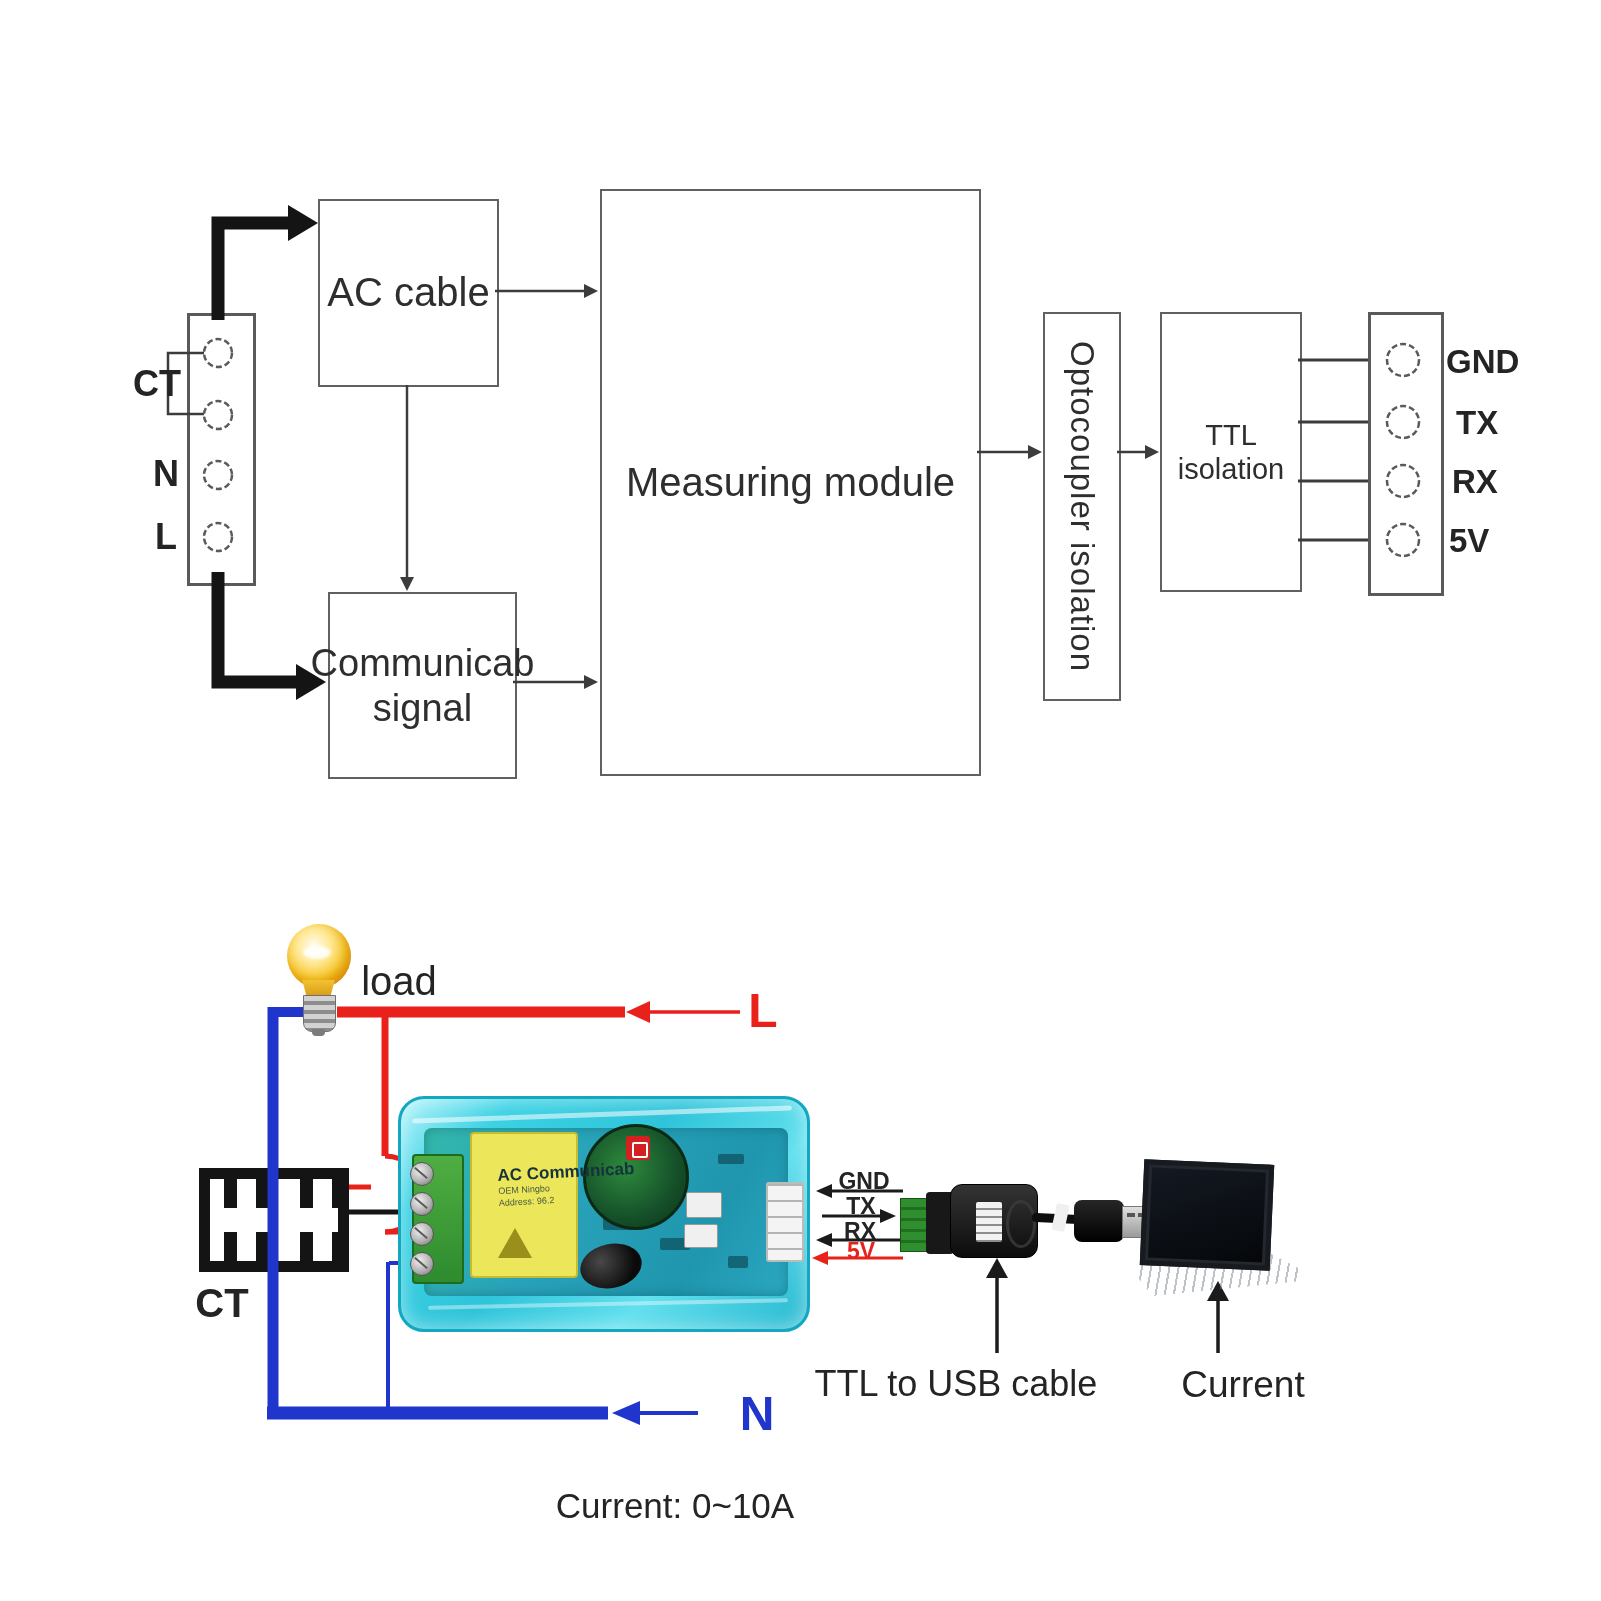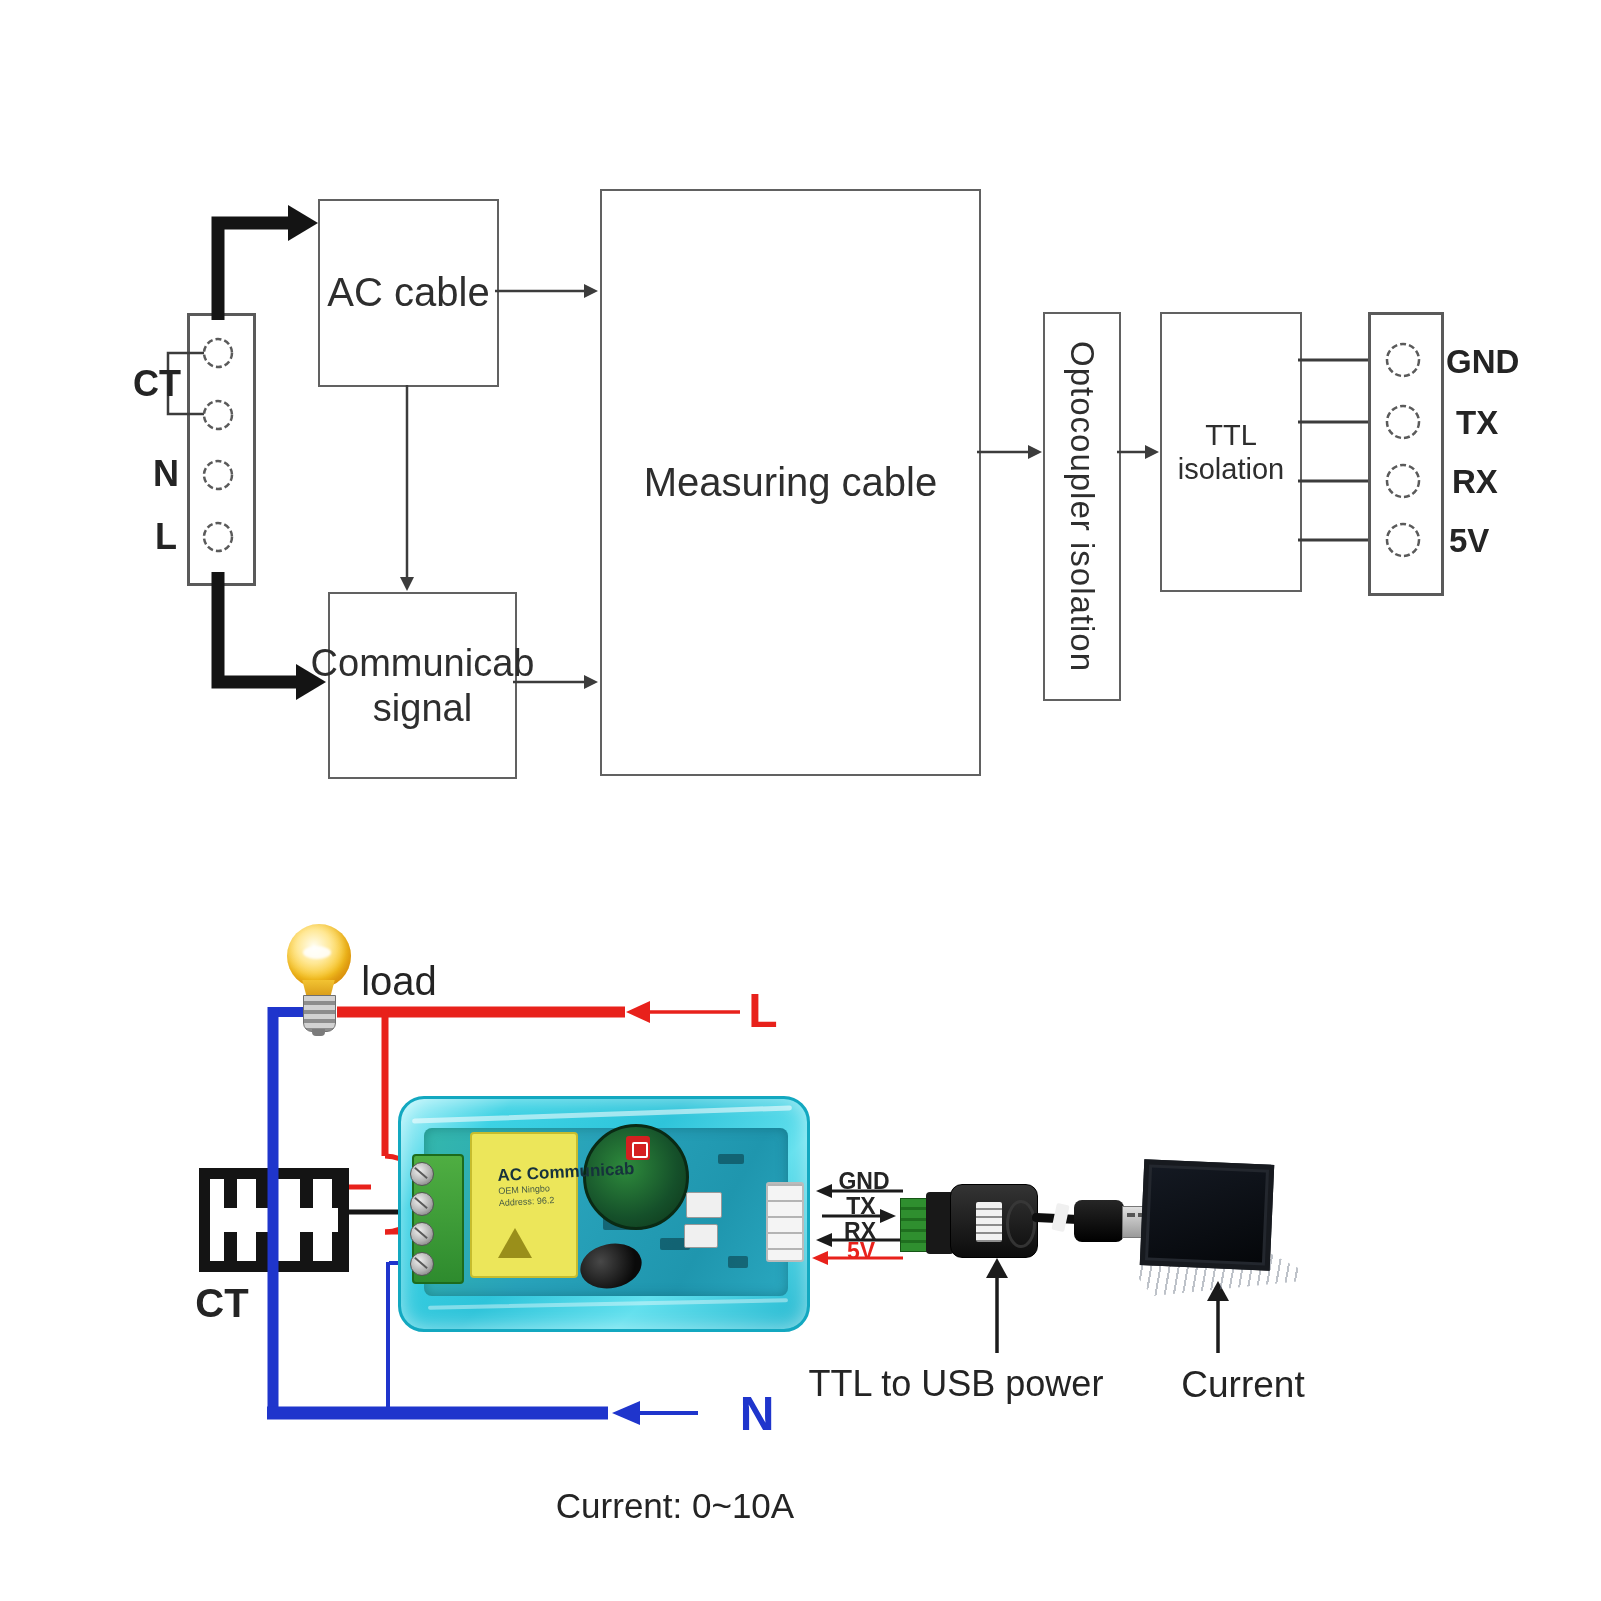--- a/index.html
+++ b/index.html
@@ -89,21 +89,21 @@
 </style>
 </head>
 <body>
 
 <div id="canvas">
 
   <div class="strip" style="left:187px;top:313px;width:63px;height:267px;"></div>
   <div class="box" style="left:318px;top:199px;width:177px;height:184px;font-size:40px;">AC cable</div>
   <div class="box" style="left:328px;top:592px;width:185px;height:183px;font-size:38px;">Communicab
 signal</div>
-  <div class="box" style="left:600px;top:189px;width:377px;height:583px;font-size:40px;">Measuring cable</div>
+  <div class="box" style="left:600px;top:189px;width:377px;height:583px;font-size:40px;">Measuring module</div>
   <div class="box" style="left:1043px;top:312px;width:74px;height:385px;font-size:33px;writing-mode:vertical-rl;letter-spacing:1px;">Optocoupler isolation</div>
   <div class="box" style="left:1160px;top:312px;width:138px;height:276px;font-size:29px;">TTL
 isolation</div>
   <div class="strip" style="left:1368px;top:312px;width:70px;height:278px;"></div>
 
   <div class="ct-outer"></div>
   <div class="ct-bar" style="left:224px;"></div>
   <div class="ct-bar" style="left:256px;"></div>
   <div class="ct-bar" style="left:300px;"></div>
   <div class="ct-bar" style="left:332px;"></div>
@@ -256,17 +256,17 @@
   <div class="lbl ctr" style="left:399px;top:981px;font-size:40px;">load</div>
   <div class="lbl ctr bold" style="left:763px;top:1011px;font-size:48px;color:#e8211b;">L</div>
   <div class="lbl ctr bold" style="left:757px;top:1414px;font-size:48px;color:#1f35cc;">N</div>
   <div class="lbl ctr bold" style="left:222px;top:1303px;font-size:40px;">CT</div>
 
   <div class="lbl ctr bold" style="left:864px;top:1181px;font-size:23px;">GND</div>
   <div class="lbl ctr bold" style="left:861px;top:1206px;font-size:23px;">TX</div>
   <div class="lbl ctr bold" style="left:860px;top:1231px;font-size:23px;">RX</div>
   <div class="lbl ctr bold" style="left:861px;top:1251px;font-size:23px;color:#e8211b;">5V</div>
 
-  <div class="lbl ctr" style="left:956px;top:1384px;font-size:36px;">TTL to USB power</div>
+  <div class="lbl ctr" style="left:956px;top:1384px;font-size:36px;">TTL to USB cable</div>
   <div class="lbl ctr" style="left:1243px;top:1384px;font-size:37px;">Current</div>
   <div class="lbl ctr" style="left:675px;top:1505px;font-size:35px;">Current: 0~10A</div>
 
 </div>
 
 </body></html>

